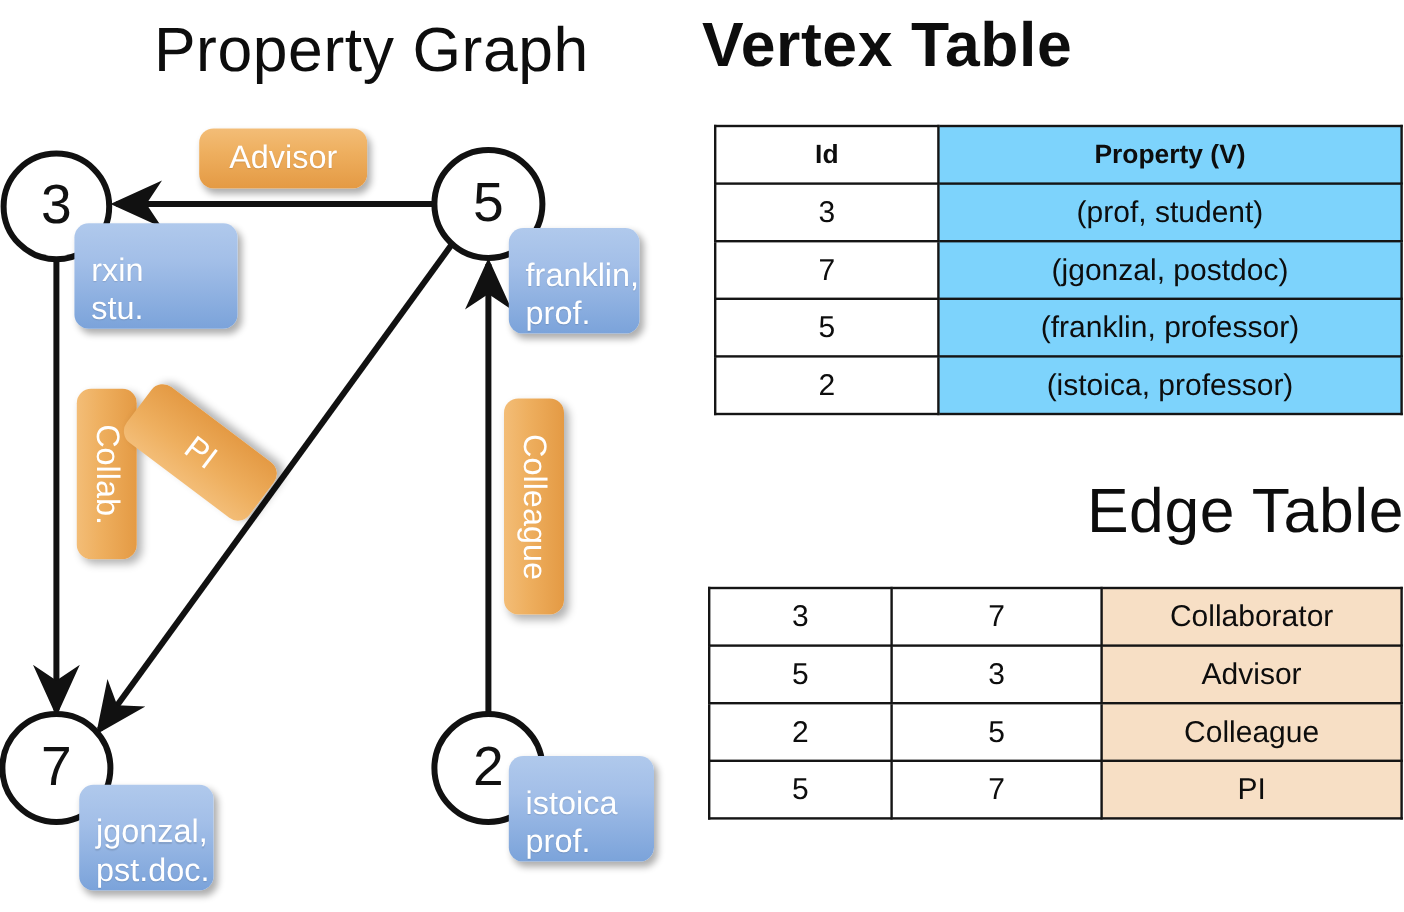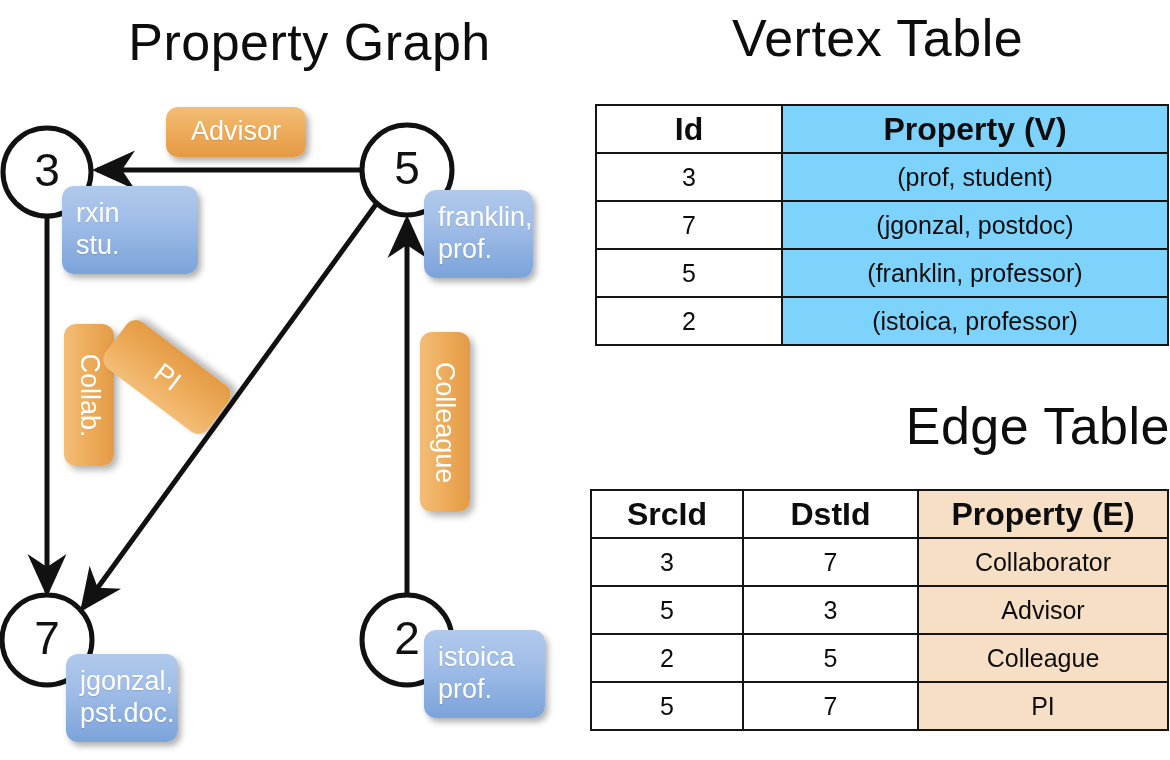--- a/index.html
+++ b/index.html
@@ -6,50 +6,50 @@
   html,body{margin:0;padding:0;background:#ffffff;}
   body{width:1170px;height:760px;position:relative;overflow:hidden;
        font-family:"Liberation Sans","DejaVu Sans",sans-serif;color:#000;}
 
   .stage{position:absolute;left:0;top:0;width:1170px;height:760px;}
 
   
   .title{position:absolute;font-weight:300;font-size:52px;letter-spacing:0.5px;
          color:#0d0d0d;white-space:nowrap;line-height:1;}
   #title-graph{left:17px;top:16px;width:585px;text-align:center;}
-  #title-vertex{left:585px;top:12px;width:585px;text-align:center;}
+  #title-vertex{left:585px;top:12px;width:585px;text-align:left;font-weight:bold;}
   #title-edge{left:585px;top:400px;width:585px;text-align:right;}
 
   
   #graph-svg{position:absolute;left:0;top:0;width:585px;height:760px;}
 
   
   .node-num{position:absolute;font-size:46px;font-weight:300;color:#111;
             text-align:center;line-height:1;}
 
   
   .pbox{position:absolute;border-radius:12px;color:#ffffff;
         box-shadow:3px 4px 6px rgba(0,0,0,.32);
         display:flex;align-items:center;justify-content:flex-start;
         font-size:27px;font-weight:300;line-height:1.18;}
-  .pbox.blue{background:linear-gradient(180deg,#b0c9ec 0%,#a3bfe8 35%,#7ba3da 100%);}
+  .pbox.blue{background:linear-gradient(180deg,#b0c9ec 0%,#a3bfe8 35%,#7ba3da 100%);align-items:flex-end;}
   .pbox.orange{background:linear-gradient(180deg,#f3bd77 0%,#eeaf5f 40%,#e49a44 100%);}
   .pbox .txt{padding:0 0 0 14px;text-shadow:0 1px 1px rgba(0,0,0,.12);}
   .pbox.ctr{justify-content:center;}
   .pbox.ctr .txt{padding:0;}
   .vwrap{position:absolute;display:flex;align-items:center;justify-content:center;
          border-radius:12px;color:#fff;box-shadow:4px 4px 7px rgba(0,0,0,.3);
          background:linear-gradient(90deg,#f3bd77 0%,#eeaf5f 40%,#e49a44 100%);}
   .vwrap span{transform:rotate(90deg);white-space:nowrap;font-size:27px;font-weight:300;}
 
   
   .tbl{position:absolute;border-collapse:collapse;table-layout:fixed;}
   .tbl td{border:2px solid #151515;text-align:center;font-size:25px;font-weight:300;
           color:#0d0d0d;padding:0;height:46px;}
-  .tbl td.hd{font-weight:700;font-size:32px;}
+  .tbl td.hd{font-weight:700;font-size:22px;}
   .vprop{background:#7dd3fc;}
   .eprop{background:#f7dfc5;}
 
   #vertex-table{left:595px;top:104px;width:572px;}
   #edge-table{left:590px;top:489px;width:577px;}
 </style>
 </head>
 <body>
 
 <div class="stage">
@@ -158,25 +158,20 @@
   </table>
 
   <table class="tbl" id="edge-table">
     <colgroup>
         <col style="width:152px;">
         <col style="width:175px;">
         <col style="width:250px;">
       </colgroup>
     <tbody>
       <tr>
-        <td class="hd">SrcId</td>
-        <td class="hd">DstId</td>
-        <td class="hd eprop">Property (E)</td>
-      </tr>
-      <tr>
         <td>3</td>
         <td>7</td>
         <td class="eprop">Collaborator</td>
       </tr>
       <tr>
         <td>5</td>
         <td>3</td>
         <td class="eprop">Advisor</td>
       </tr>
       <tr>

